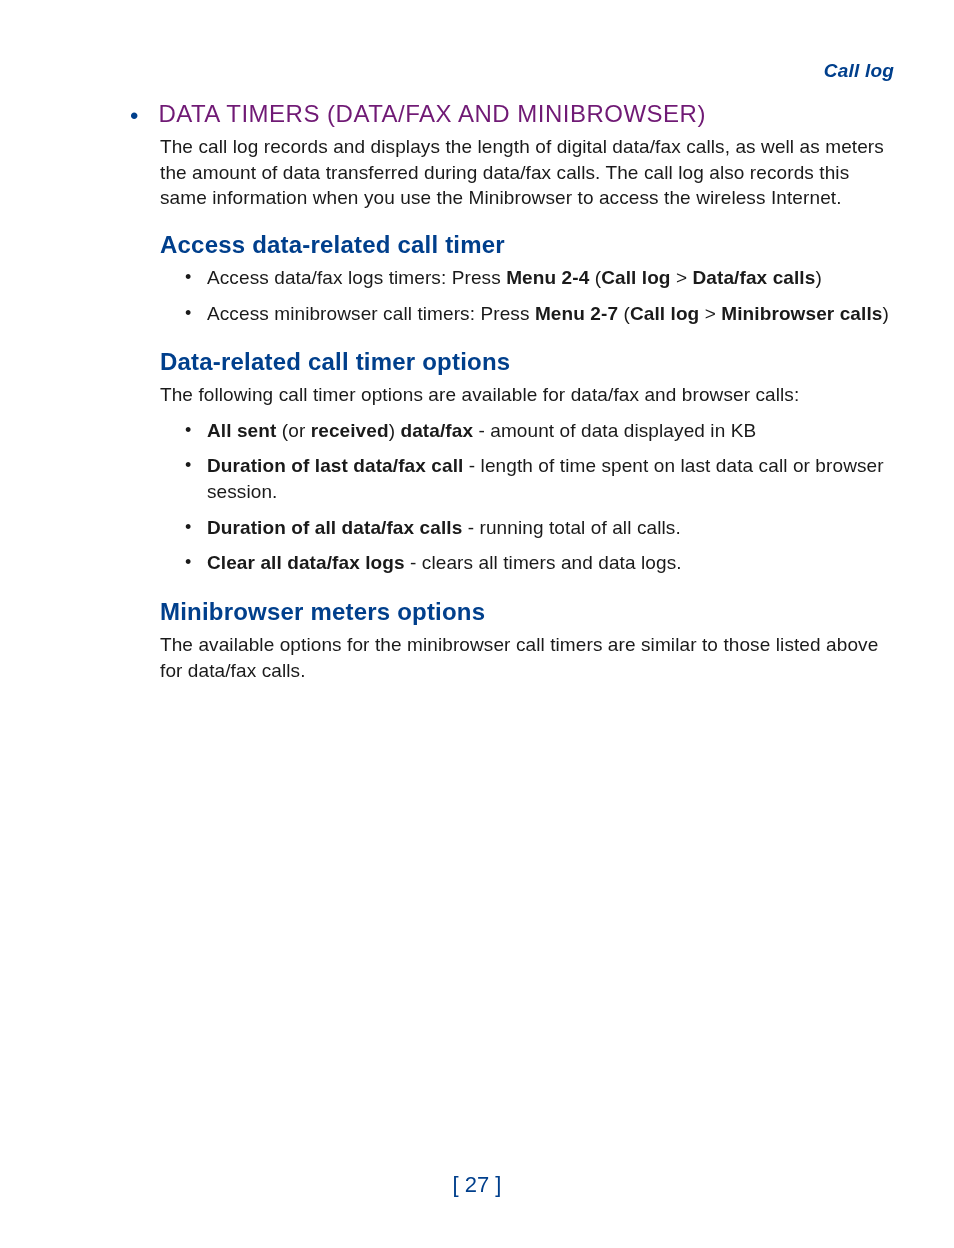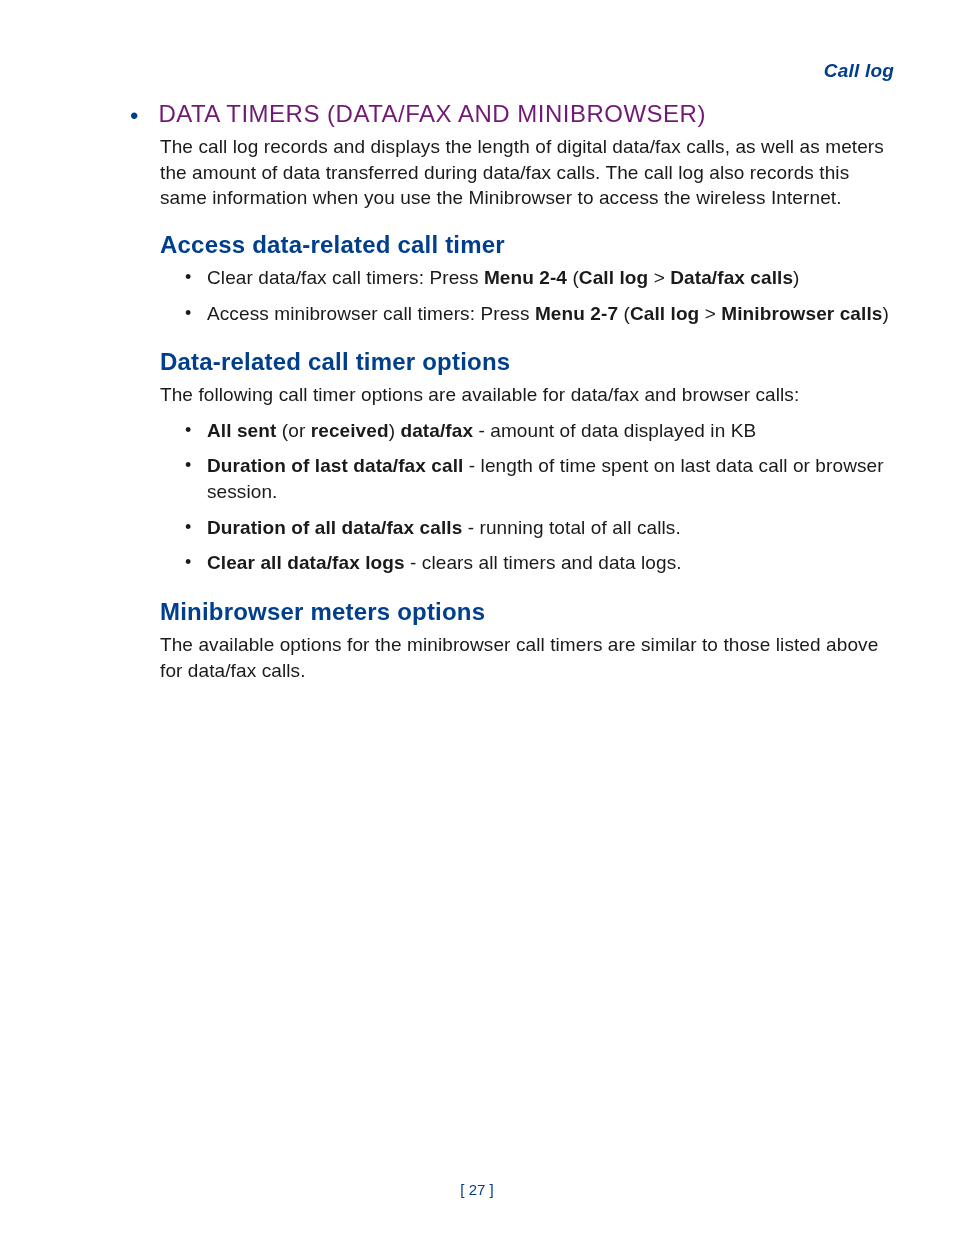--- a/index.html
+++ b/index.html
@@ -85,42 +85,42 @@
     color: #1a1a1a;
   }
   .bold { font-weight: bold; }
   .page-number {
     position: absolute;
     bottom: 50px;
     left: 0;
     right: 0;
     text-align: center;
     color: #003f8c;
-    font-size: 15px;
+    font-size: 22px;
     font-weight: 400;
   }
 </style>
 </head>
 <body>
 
 <div class="page">
 
   <div class="running-header">Call log</div>
 
   <div class="main-heading-row">
     <span class="main-bullet">•</span>
     <span class="main-heading">DATA TIMERS (DATA/FAX AND MINIBROWSER)</span>
   </div>
 
   <p class="para">The call log records and displays the length of digital data/fax calls, as well as meters the amount of data transferred during data/fax calls. The call log also records this same information when you use the Minibrowser to access the wireless Internet.</p>
 
   <div class="sub-heading">Access data-related call timer</div>
   <ul class="bullets">
     <li>
-      <span>Clear data/fax call timers: Press </span><span class="bold">Menu 2-4</span><span> (</span><span class="bold">Call log</span><span> &gt; </span><span class="bold">Data/fax calls</span><span>)</span>
+      <span>Access data/fax logs timers: Press </span><span class="bold">Menu 2-4</span><span> (</span><span class="bold">Call log</span><span> &gt; </span><span class="bold">Data/fax calls</span><span>)</span>
     </li>
     <li>
       <span>Access minibrowser call timers: Press </span><span class="bold">Menu 2-7</span><span> (</span><span class="bold">Call log</span><span> &gt; </span><span class="bold">Minibrowser calls</span><span>)</span>
     </li>
   </ul>
 
   <div class="sub-heading">Data-related call timer options</div>
   <p class="para" style="margin-bottom:10px;">The following call timer options are available for data/fax and browser calls:</p>
   <ul class="bullets">
     <li>

